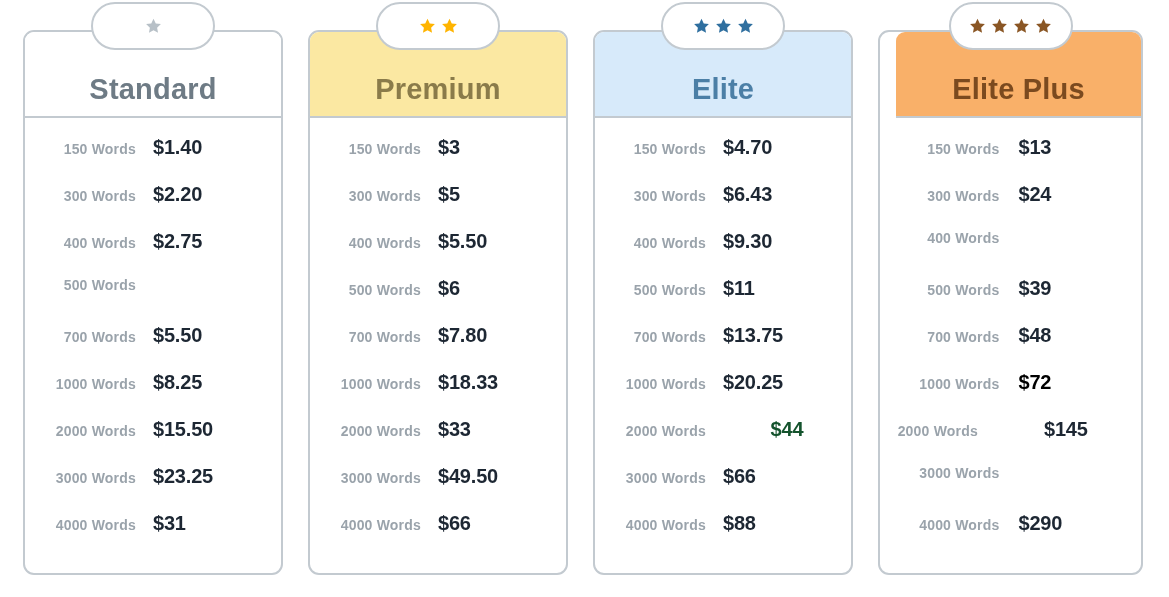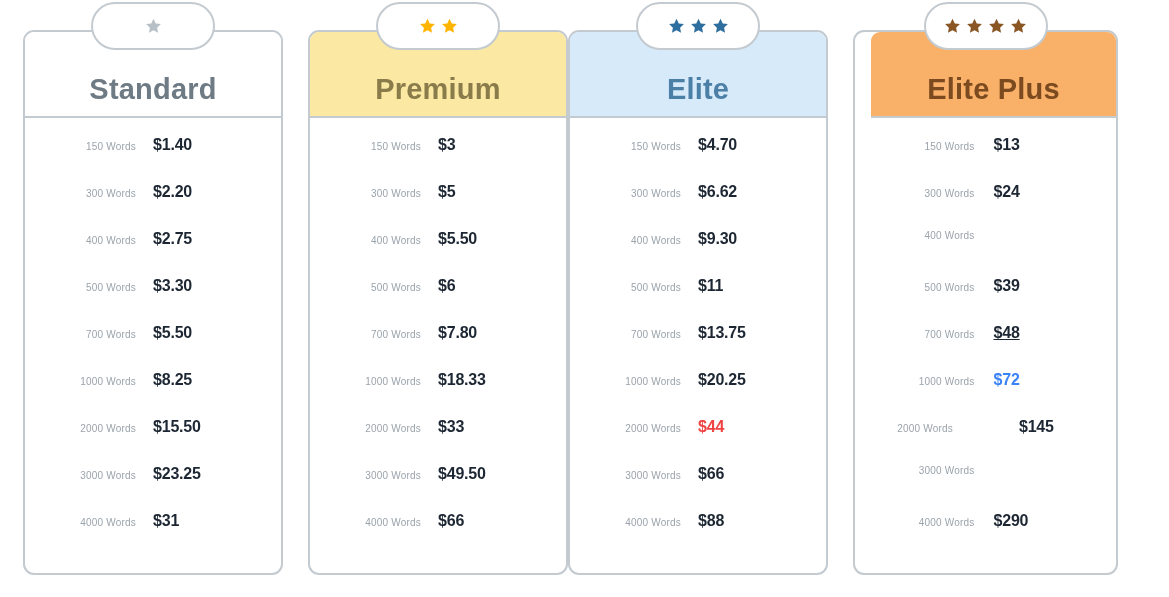--- a/index.html
+++ b/index.html
@@ -33,21 +33,21 @@
     margin-top: 30px;
     background: #ffffff;
     border: 2px solid #c3cad0;
     border-radius: 11px;
     box-sizing: border-box;
     overflow: visible;
   }
 
   .card.standard     { margin-left: 23px; }
   .card.premium      { margin-left: 25px; }
-  .card.elite        { }
+  .card.elite        { margin-left: 25px; }
   .card.eliteplus    { margin-left: 25px; width: 265px; padding-left: 16px; }
 
   
   .badge {
     position: absolute;
     top: -30px;
     left: 50%;
     transform: translateX(-50%);
     width: 124px;
     height: 48px;
@@ -97,31 +97,31 @@
     display: flex;
     align-items: baseline;
     height: 47px;
   }
   .row-words {
     width: 50%;
     text-align: right;
     padding-right: 17px;
     box-sizing: border-box;
     color: #9aa3ab;
-    font-size: 10px;
-    font-weight: normal;
+    font-size: 14px;
+    font-weight: bold;
     letter-spacing: 0.2px;
   }
   .row-price {
     width: 50%;
     text-align: left;
     padding-left: 0px;
     box-sizing: border-box;
     color: #1d2733;
-    font-size: 16px;
+    font-size: 20px;
     font-weight: bold;
     letter-spacing: -0.2px;
   }
   .card.eliteplus .row-words { padding-right: 19px; }
 </style>
 </head>
 <body>
 
 <div id="pricing-table">
     <div class="card standard">
@@ -143,21 +143,20 @@
         <div class="price-row">
           <div class="row-words" style="color: rgb(154, 163, 171);">300 Words</div>
           <div class="row-price" style="color: rgb(29, 39, 51);">$2.20</div>
         </div>
         <div class="price-row">
           <div class="row-words" style="color: rgb(154, 163, 171);">400 Words</div>
           <div class="row-price" style="color: rgb(29, 39, 51);">$2.75</div>
         </div>
         <div class="price-row">
           <div class="row-words" style="color: rgb(154, 163, 171);">500 Words</div>
-          <div class="row-price" style="color: rgb(29, 39, 51);">$3.30</div>
         </div>
         <div class="price-row">
           <div class="row-words" style="color: rgb(154, 163, 171);">700 Words</div>
           <div class="row-price" style="color: rgb(29, 39, 51);">$5.50</div>
         </div>
         <div class="price-row">
           <div class="row-words" style="color: rgb(154, 163, 171);">1000 Words</div>
           <div class="row-price" style="color: rgb(29, 39, 51);">$8.25</div>
         </div>
         <div class="price-row">
@@ -250,41 +249,41 @@
       <div class="card-header" style="background: rgb(215, 234, 250);">
         <div class="card-title" style="color: rgb(75, 127, 166);">Elite</div>
       </div>
       <div class="rows">
         <div class="price-row">
           <div class="row-words" style="color: rgb(154, 163, 171);">150 Words</div>
           <div class="row-price" style="color: rgb(29, 39, 51);">$4.70</div>
         </div>
         <div class="price-row">
           <div class="row-words" style="color: rgb(154, 163, 171);">300 Words</div>
-          <div class="row-price" style="color: rgb(29, 39, 51);">$6.62</div>
+          <div class="row-price" style="color: rgb(29, 39, 51);">$6.43</div>
         </div>
         <div class="price-row">
           <div class="row-words" style="color: rgb(154, 163, 171);">400 Words</div>
           <div class="row-price" style="color: rgb(29, 39, 51);">$9.30</div>
         </div>
         <div class="price-row">
           <div class="row-words" style="color: rgb(154, 163, 171);">500 Words</div>
           <div class="row-price" style="color: rgb(29, 39, 51);">$11</div>
         </div>
         <div class="price-row">
           <div class="row-words" style="color: rgb(154, 163, 171);">700 Words</div>
           <div class="row-price" style="color: rgb(29, 39, 51);">$13.75</div>
         </div>
         <div class="price-row">
           <div class="row-words" style="color: rgb(154, 163, 171);">1000 Words</div>
           <div class="row-price" style="color: rgb(29, 39, 51);">$20.25</div>
         </div>
         <div class="price-row">
           <div class="row-words" style="color: rgb(154, 163, 171);">2000 Words</div>
-          <div class="row-price" style="color: #ef4444;">$44</div>
+          <div class="row-price" style="color: #14532d; text-align: center;">$44</div>
         </div>
         <div class="price-row">
           <div class="row-words" style="color: rgb(154, 163, 171);">3000 Words</div>
           <div class="row-price" style="color: rgb(29, 39, 51);">$66</div>
         </div>
         <div class="price-row">
           <div class="row-words" style="color: rgb(154, 163, 171);">4000 Words</div>
           <div class="row-price" style="color: rgb(29, 39, 51);">$88</div>
         </div>
       </div>
@@ -326,25 +325,25 @@
         </div>
         <div class="price-row">
           <div class="row-words" style="color: rgb(154, 163, 171);">400 Words</div>
         </div>
         <div class="price-row">
           <div class="row-words" style="color: rgb(154, 163, 171);">500 Words</div>
           <div class="row-price" style="color: rgb(29, 39, 51);">$39</div>
         </div>
         <div class="price-row">
           <div class="row-words" style="color: rgb(154, 163, 171);">700 Words</div>
-          <div class="row-price" style="color: rgb(29, 39, 51); text-decoration: underline;">$48</div>
+          <div class="row-price" style="color: rgb(29, 39, 51);">$48</div>
         </div>
         <div class="price-row">
           <div class="row-words" style="color: rgb(154, 163, 171);">1000 Words</div>
-          <div class="row-price" style="color: #3b82f6;">$72</div>
+          <div class="row-price" style="color: #000000;">$72</div>
         </div>
         <div class="price-row">
           <div class="row-words" style="color: rgb(154, 163, 171);">2000 Words</div>
           <div class="row-price" style="color: rgb(29, 39, 51); margin-left: 47px;">$145</div>
         </div>
         <div class="price-row">
           <div class="row-words" style="color: rgb(154, 163, 171);">3000 Words</div>
         </div>
         <div class="price-row">
           <div class="row-words" style="color: rgb(154, 163, 171);">4000 Words</div>

